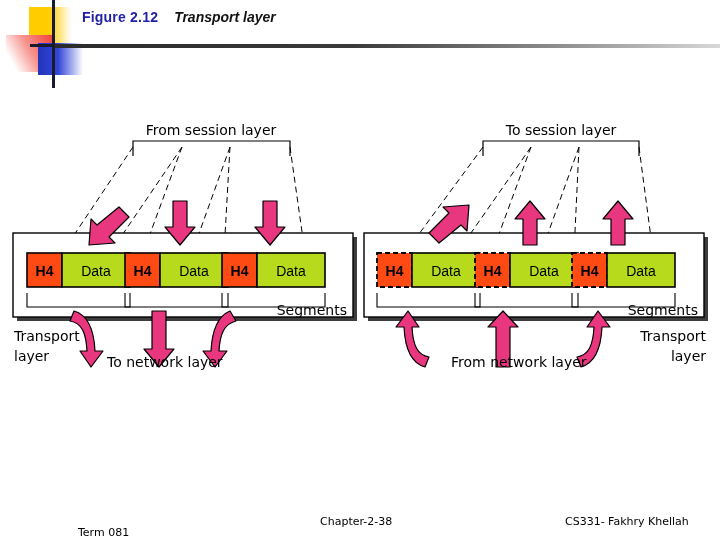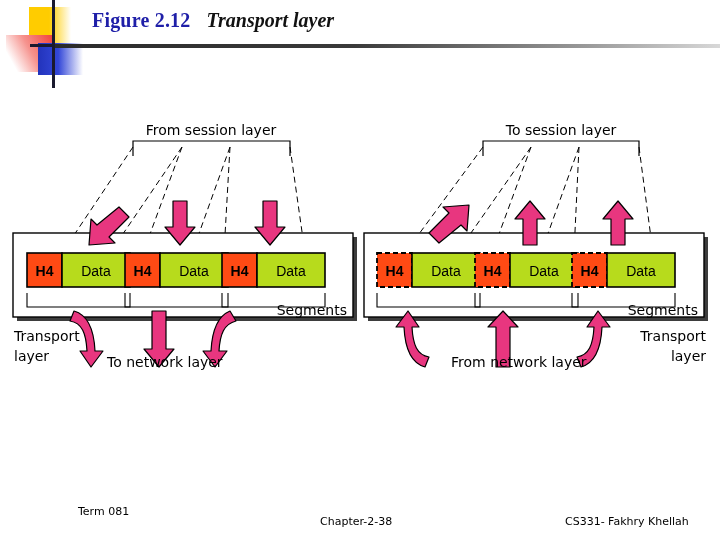--- a/index.html
+++ b/index.html
@@ -22,24 +22,24 @@
     width: 110px; height: 95px;
   }
   #slide-header-rule {
     position: absolute;
     left: 55px; top: 44px;
     width: 665px; height: 4px;
     background: linear-gradient(to right, #2b2b2b 0%, #3a3a3a 45%, #9a9a9a 80%, #d8d8d8 100%);
   }
   #slide-title {
     position: absolute;
-    left: 92px; top: 9px;
+    left: 82px; top: 9px;
     white-space: nowrap;
-    font-family: Liberation Serif, serif;
-    font-size: 20px;
+    font-family: Liberation Sans, sans-serif;
+    font-size: 14px;
   }
   #slide-title .fig-num {
     color: #1f1fa8;
     font-weight: bold;
     letter-spacing: 0.2px;
   }
   #slide-title .fig-cap {
     color: #121212;
     font-weight: bold;
     font-style: italic;
@@ -55,21 +55,21 @@
   #figure-canvas svg { display: block; }
 
   
   .footer-text {
     position: absolute;
     font-family: "DejaVu Sans", sans-serif;
     font-size: 11px;
     color: #000000;
     white-space: nowrap;
   }
-  #footer-term    { left: 78px;  top: 505px; }
+  #footer-term    { left: 78px;  top: 526px; }
   #footer-chapter { left: 320px; top: 515px; }
   #footer-course  { left: 552px; top: 515px; margin-left: 13px; }
 </style>
 </head>
 <body>
 
 <div id="slide-logo">
   <svg width="110" height="95" viewBox="0 0 110 95" xmlns="http://www.w3.org/2000/svg">
     <defs>
       <linearGradient id="gradYellow" x1="0" y1="0" x2="1" y2="0">

